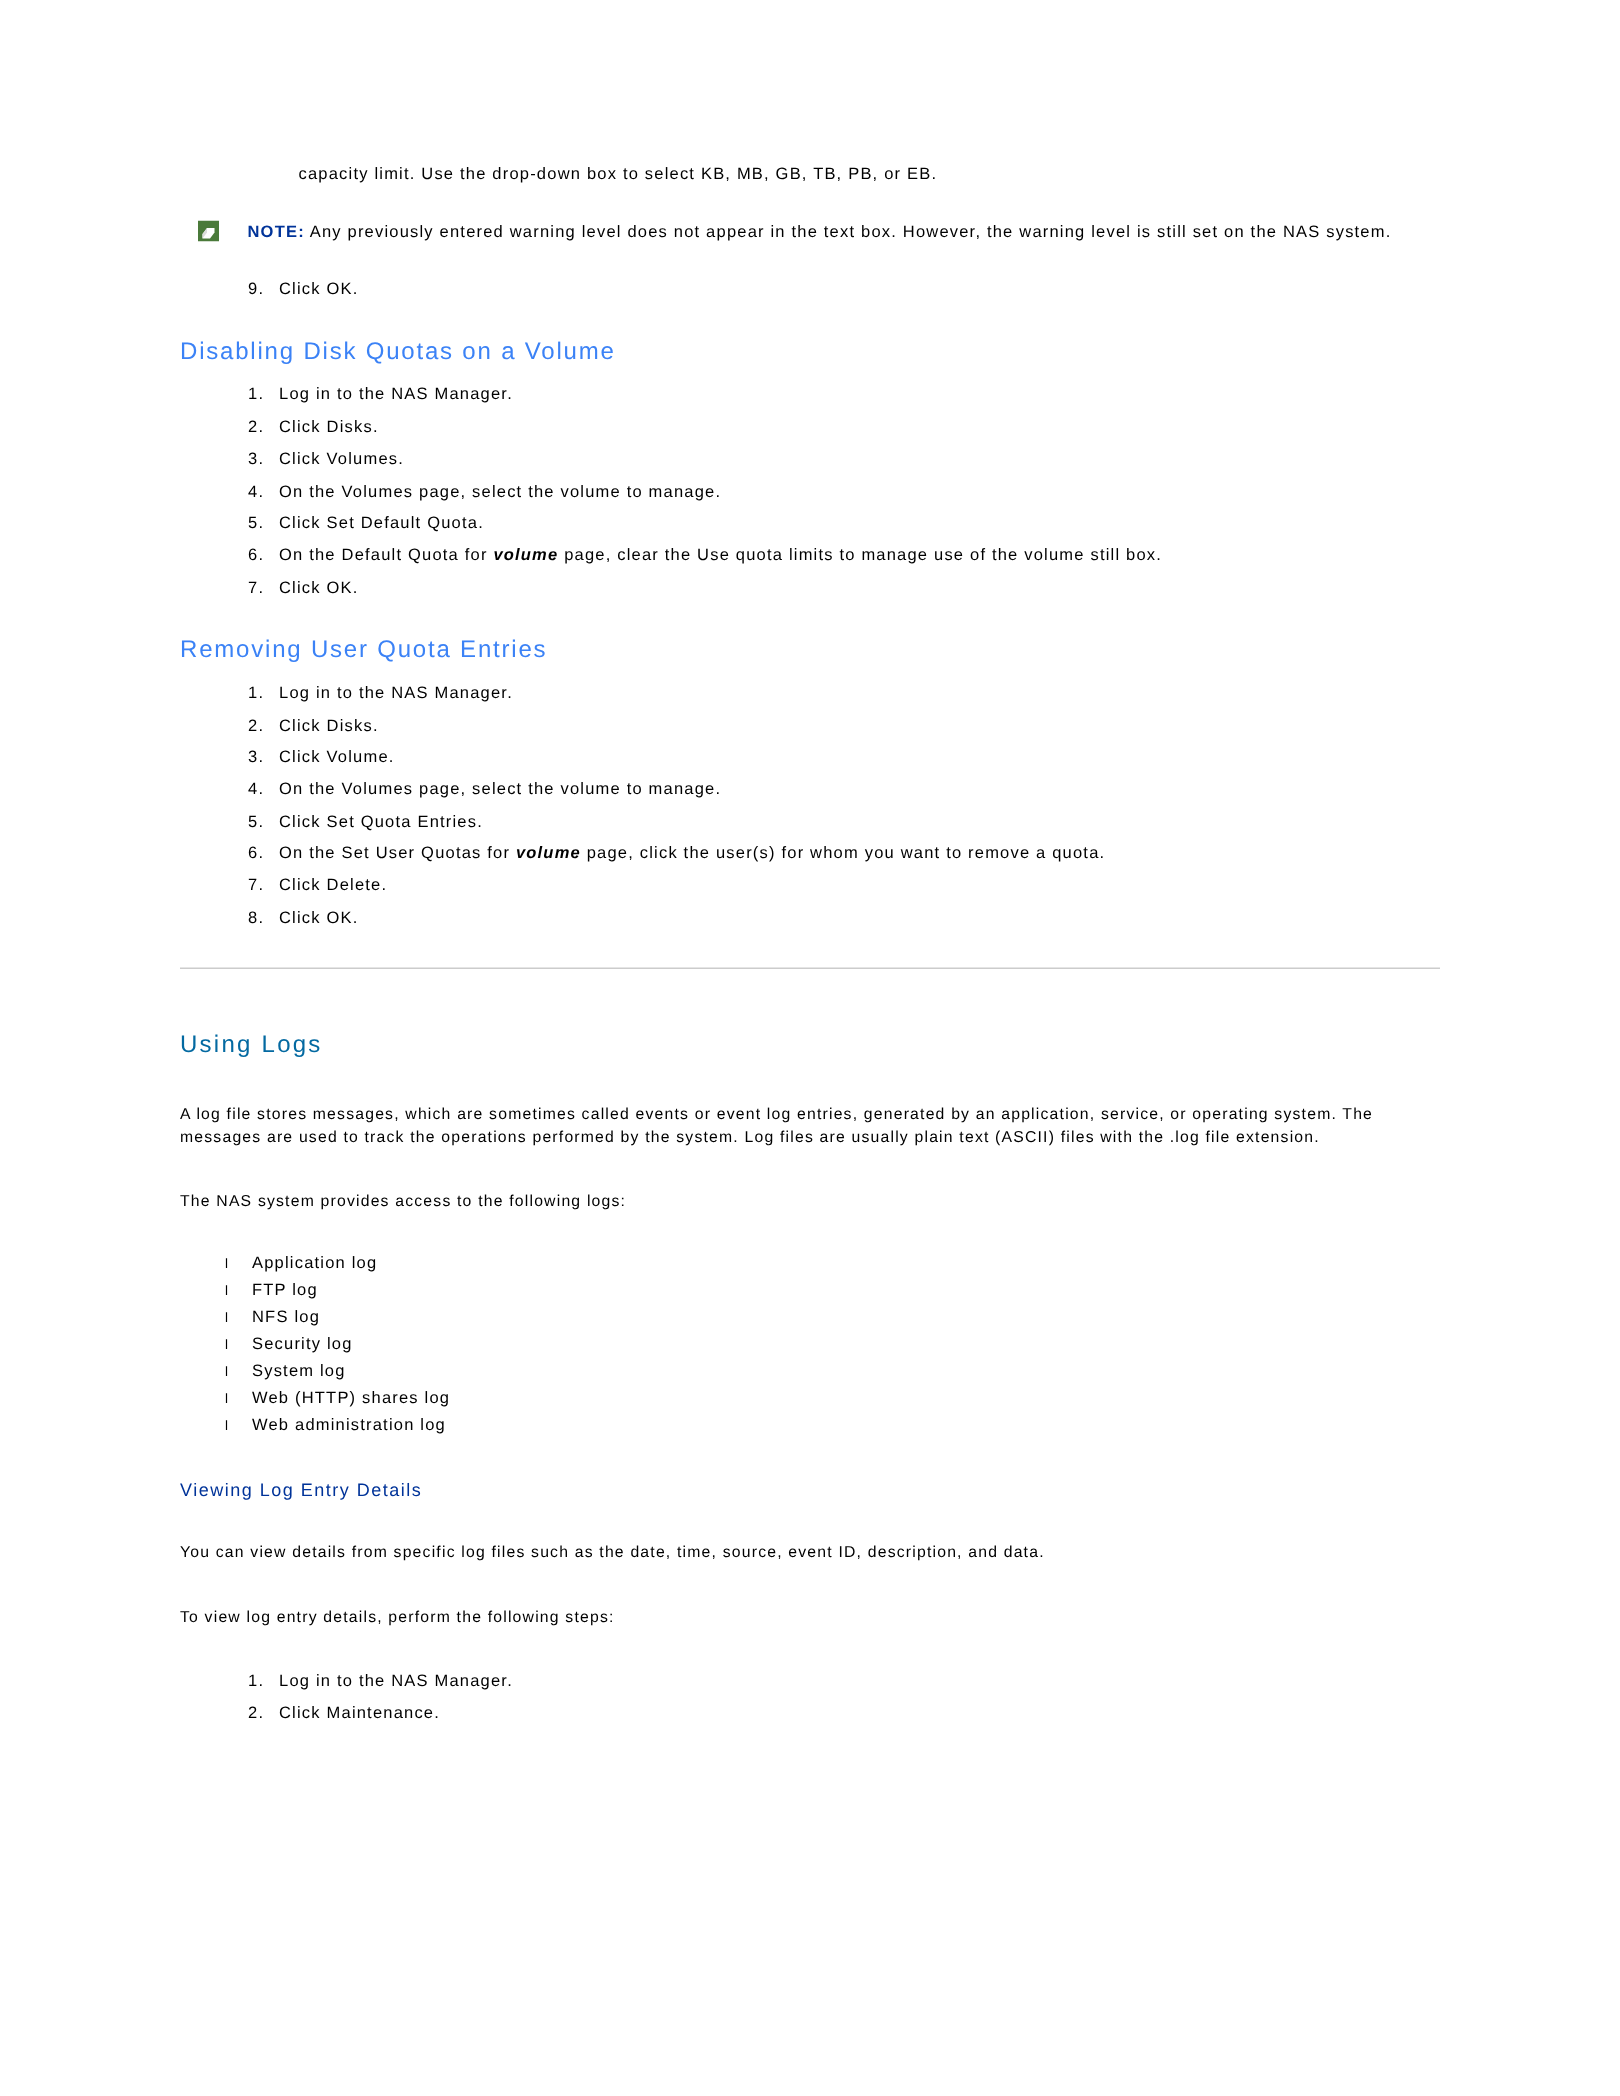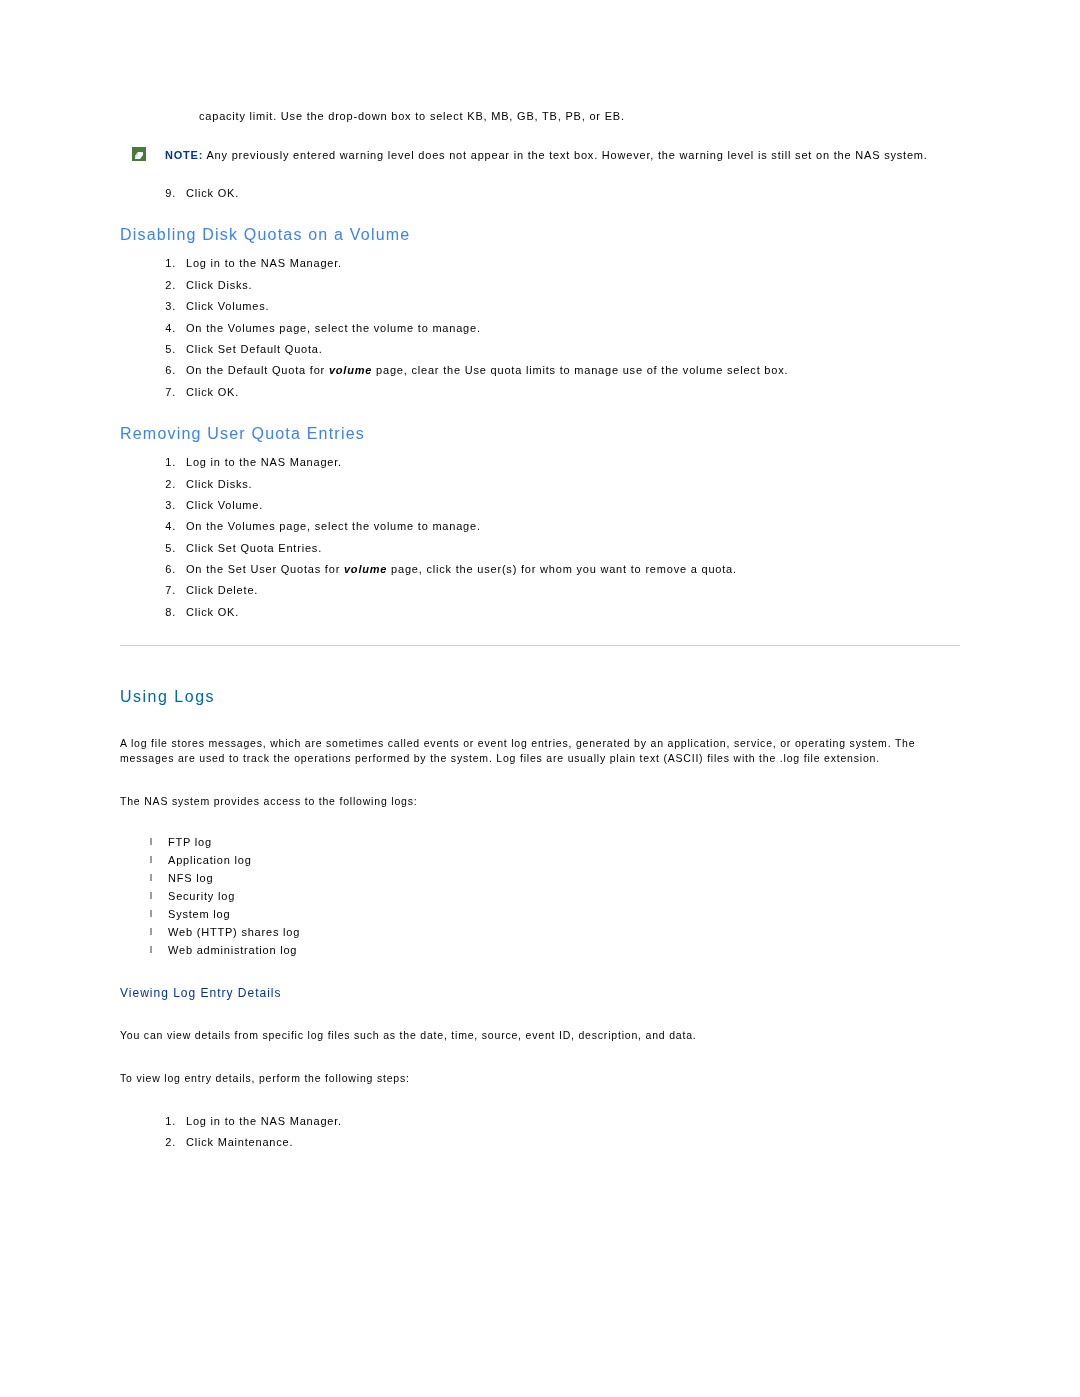--- a/index.html
+++ b/index.html
@@ -118,21 +118,21 @@
   <li><span>Click </span><span class="bold">OK</span><span>.</span></li>
 </ol>
 
 <div class="h2">Disabling Disk Quotas on a Volume</div>
 <ol>
   <li>Log in to the NAS Manager.</li>
   <li><span>Click </span><span class="bold">Disks</span><span>.</span></li>
   <li><span>Click </span><span class="bold">Volumes</span><span>.</span></li>
   <li><span>On the </span><span class="bold">Volumes</span><span> page, select the volume to manage.</span></li>
   <li><span>Click </span><span class="bold">Set Default Quota</span><span>.</span></li>
-  <li><span>On the </span><span class="bold">Default Quota for </span><span class="italic-bold">volume</span><span> page, clear the </span><span class="bold">Use quota limits to manage use of the volume</span><span> select box.</span></li>
+  <li><span>On the </span><span class="bold">Default Quota for </span><span class="italic-bold">volume</span><span> page, clear the </span><span class="bold">Use quota limits to manage use of the volume</span><span> still box.</span></li>
   <li><span>Click </span><span class="bold">OK</span><span>.</span></li>
 </ol>
 
 <div class="h2">Removing User Quota Entries</div>
 <ol>
   <li>Log in to the NAS Manager.</li>
   <li><span>Click </span><span class="bold">Disks</span><span>.</span></li>
   <li><span>Click </span><span class="bold">Volume</span><span>.</span></li>
   <li><span>On the </span><span class="bold">Volumes</span><span> page, select the volume to manage.</span></li>
   <li><span>Click </span><span class="bold">Set Quota Entries</span><span>.</span></li>
@@ -142,22 +142,22 @@
 </ol>
 
 <hr>
 
 <div class="h1">Using Logs</div>
 
 <p class="para">A log file stores messages, which are sometimes called events or event log entries, generated by an application, service, or operating system. The messages are used to track the operations performed by the system. Log files are usually plain text (ASCII) files with the .log file extension.</p>
 <p class="para">The NAS system provides access to the following logs:</p>
 
 <ul class="logs">
+  <li>Application log</li>
   <li>FTP log</li>
-  <li>Application log</li>
   <li>NFS log</li>
   <li>Security log</li>
   <li>System log</li>
   <li>Web (HTTP) shares log</li>
   <li>Web administration log</li>
 </ul>
 
 <div class="h3">Viewing Log Entry Details</div>
 <p class="para">You can view details from specific log files such as the date, time, source, event ID, description, and data.</p>
 <p class="para">To view log entry details, perform the following steps:</p>

